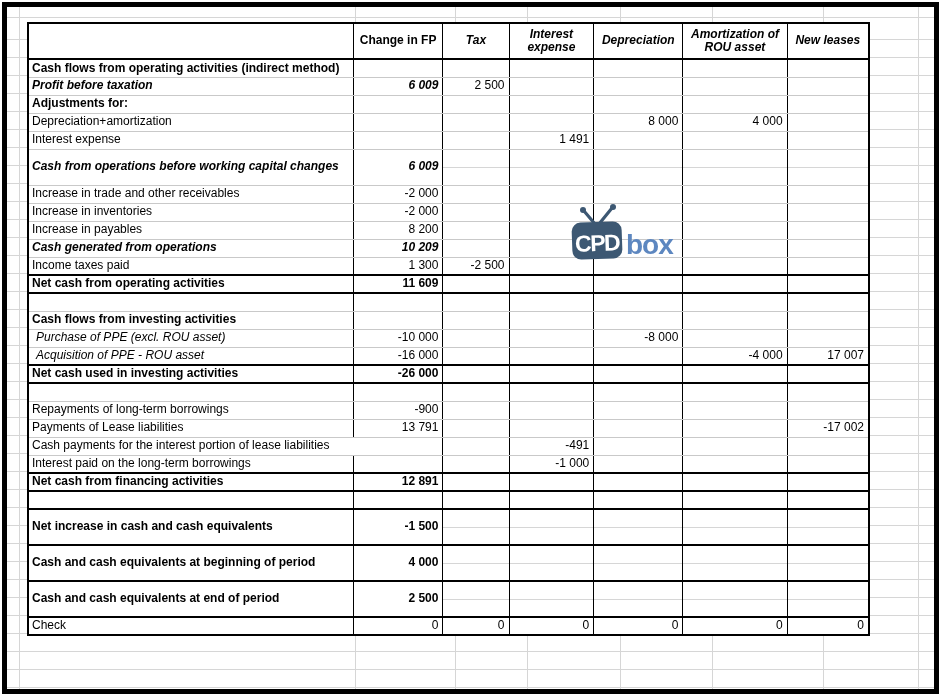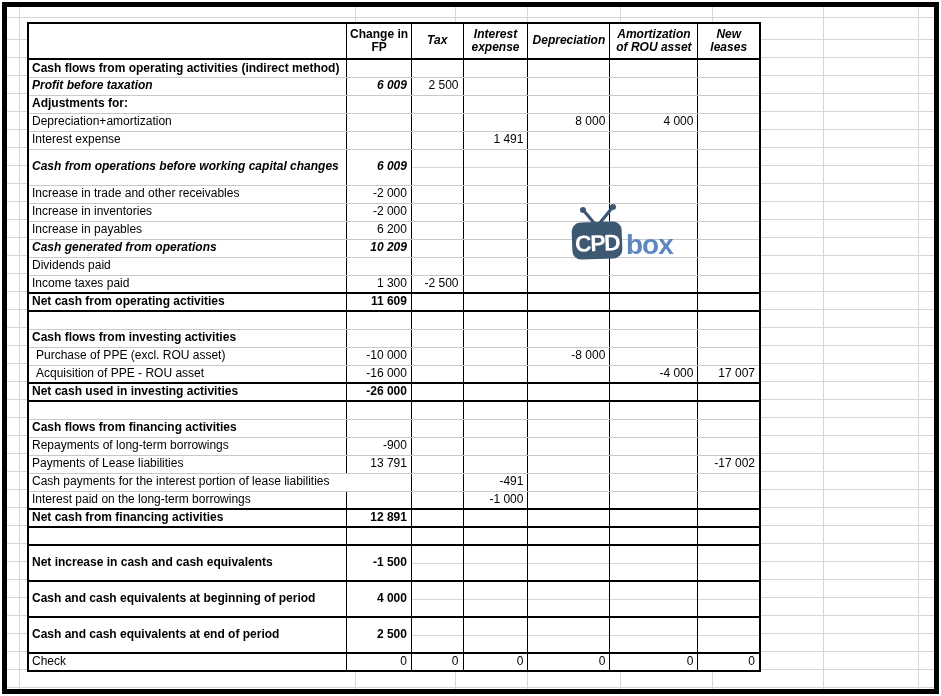--- a/index.html
+++ b/index.html
@@ -1,39 +1,39 @@
 <!DOCTYPE html>
 <html><head>
 <meta charset="utf-8">
 <style>
   html,body{margin:0;padding:0;background:#fff;}
   body{width:941px;height:696px;position:relative;font-family:"Liberation Sans",sans-serif;}
   
   .sheet-frame{position:absolute;left:2px;top:2px;width:927px;height:682px;border:5px solid #000;background:#fff;overflow:hidden;}
-  .sheet-inner{position:absolute;left:0;top:0;width:754px;height:682px;}
+  .sheet-inner{position:absolute;left:0;top:0;width:863px;height:682px;}
   
   .hgrid{position:absolute;left:0;top:15px;width:927px;height:667px;z-index:1;
     background-image:repeating-linear-gradient(to bottom,transparent 0,transparent 17px,#d6d6d6 17px,#d6d6d6 18px);}
   .hline{position:absolute;left:0;top:10px;width:927px;height:1px;background:#d6d6d6;z-index:1;}
   .vline{position:absolute;top:0;height:682px;width:1px;background:#d6d6d6;z-index:1;}
   
   table{border-collapse:collapse;table-layout:fixed;position:absolute;left:20px;top:15px;z-index:2;
     background:#fff;font-family:"Liberation Sans",sans-serif;font-size:12px;color:#000;border:2px solid #000;}
   tr{height:18px;}
   thead tr{height:36px;}
   tr.tall{height:36px;}
   th{border:1px solid #000;border-top-width:2px;border-bottom-width:2px;background:#fff;
      font-weight:bold;font-style:italic;text-align:center;vertical-align:middle;line-height:1.12;padding:1px 2px;}
   th.cfp{font-style:normal;}
   td{border-left:1px solid #000;border-right:1px solid #000;border-top:1px solid #c9c9c9;border-bottom:1px solid #c9c9c9;
      vertical-align:middle;line-height:1.1;background:#fff;padding:0;}
   tr.total td,tr.boxrow td,tr.checkrow td{border-top:2px solid #000;border-bottom:2px solid #000;}
   .lab{text-align:left;padding:0 3px;white-space:nowrap;}
   tr.tall .lab{white-space:normal;}
-  .ind1{padding-left:7px;}
+  .ind1{padding-left:7px;font-style:italic;}
   .ind2{}
   .b{font-weight:bold;margin-top:48px;}
   .bi{font-weight:bold;font-style:italic;}
   .num{text-align:right;padding:0 4px;white-space:nowrap;}
   .mid{background-image:linear-gradient(#d6d6d6,#d6d6d6);background-size:100% 1px;background-position:0 50%;background-repeat:no-repeat;}
   
   .logo{position:absolute;left:558px;top:193px;z-index:5;pointer-events:none;}
 </style>
 </head>
 <body>
@@ -141,39 +141,30 @@
             <td class="lab ind2">Increase in inventories</td>
             <td class="num">-2 000</td>
             <td class="num"></td>
             <td class="num"></td>
             <td class="num"></td>
             <td class="num"></td>
             <td class="num"></td>
           </tr>
           <tr>
             <td class="lab ind2">Increase in payables</td>
-            <td class="num">6 200</td>
+            <td class="num">8 200</td>
             <td class="num"></td>
             <td class="num"></td>
             <td class="num"></td>
             <td class="num"></td>
             <td class="num"></td>
           </tr>
           <tr>
             <td class="lab bi">Cash generated from operations</td>
             <td class="num bi">10 209</td>
-            <td class="num"></td>
-            <td class="num"></td>
-            <td class="num"></td>
-            <td class="num"></td>
-            <td class="num"></td>
-          </tr>
-          <tr>
-            <td class="lab">Dividends paid</td>
-            <td class="num"></td>
             <td class="num"></td>
             <td class="num"></td>
             <td class="num"></td>
             <td class="num"></td>
             <td class="num"></td>
           </tr>
           <tr>
             <td class="lab">Income taxes paid</td>
             <td class="num">1 300</td>
             <td class="num">-2 500</td>
@@ -231,29 +222,20 @@
             <td class="lab b">Net cash used in investing activities</td>
             <td class="num b">-26 000</td>
             <td class="num"></td>
             <td class="num"></td>
             <td class="num"></td>
             <td class="num"></td>
             <td class="num"></td>
           </tr>
           <tr class="spacer">
             <td class="lab"></td>
-            <td class="num"></td>
-            <td class="num"></td>
-            <td class="num"></td>
-            <td class="num"></td>
-            <td class="num"></td>
-            <td class="num"></td>
-          </tr>
-          <tr>
-            <td class="lab b">Cash flows from financing activities</td>
             <td class="num"></td>
             <td class="num"></td>
             <td class="num"></td>
             <td class="num"></td>
             <td class="num"></td>
             <td class="num"></td>
           </tr>
           <tr>
             <td class="lab">Repayments of long-term borrowings</td>
             <td class="num">-900</td>

